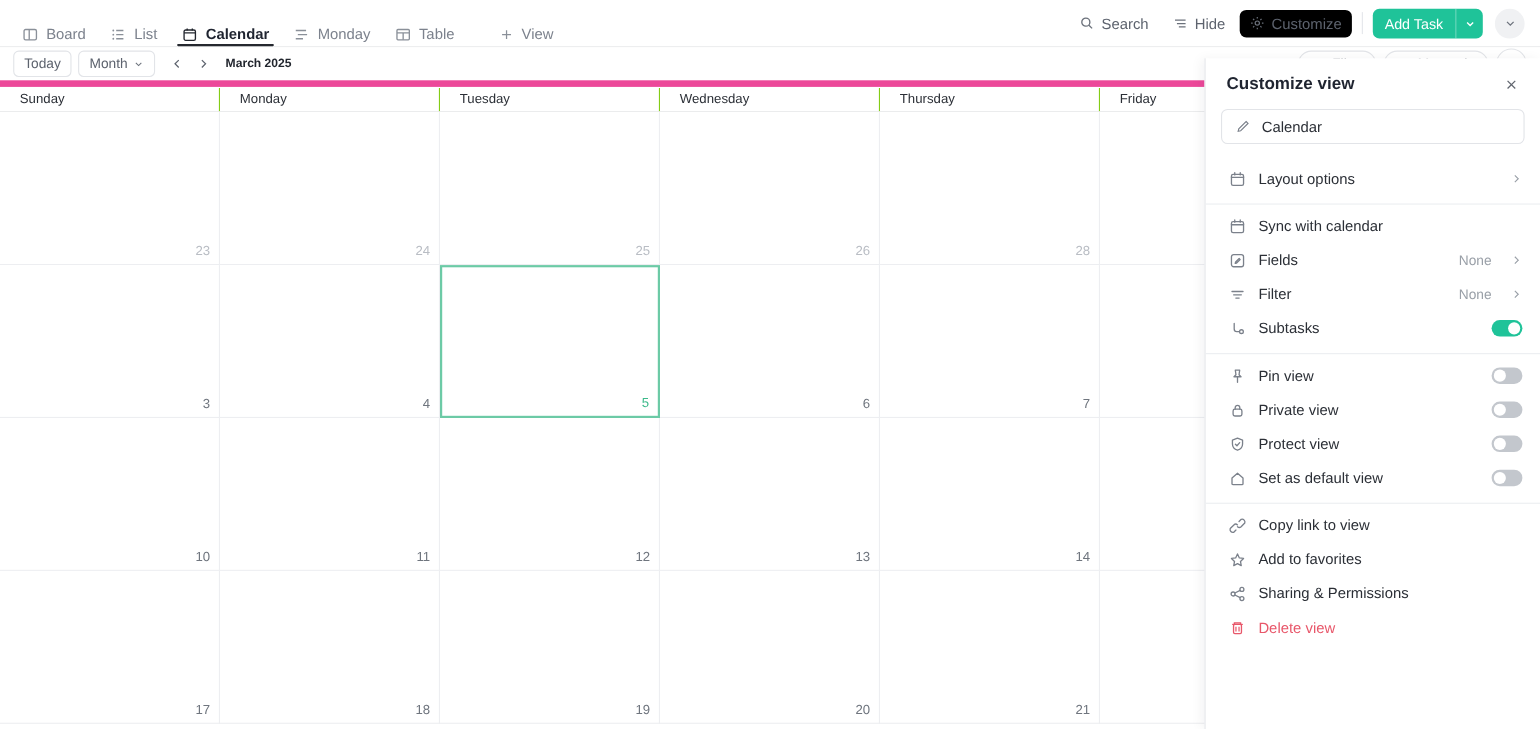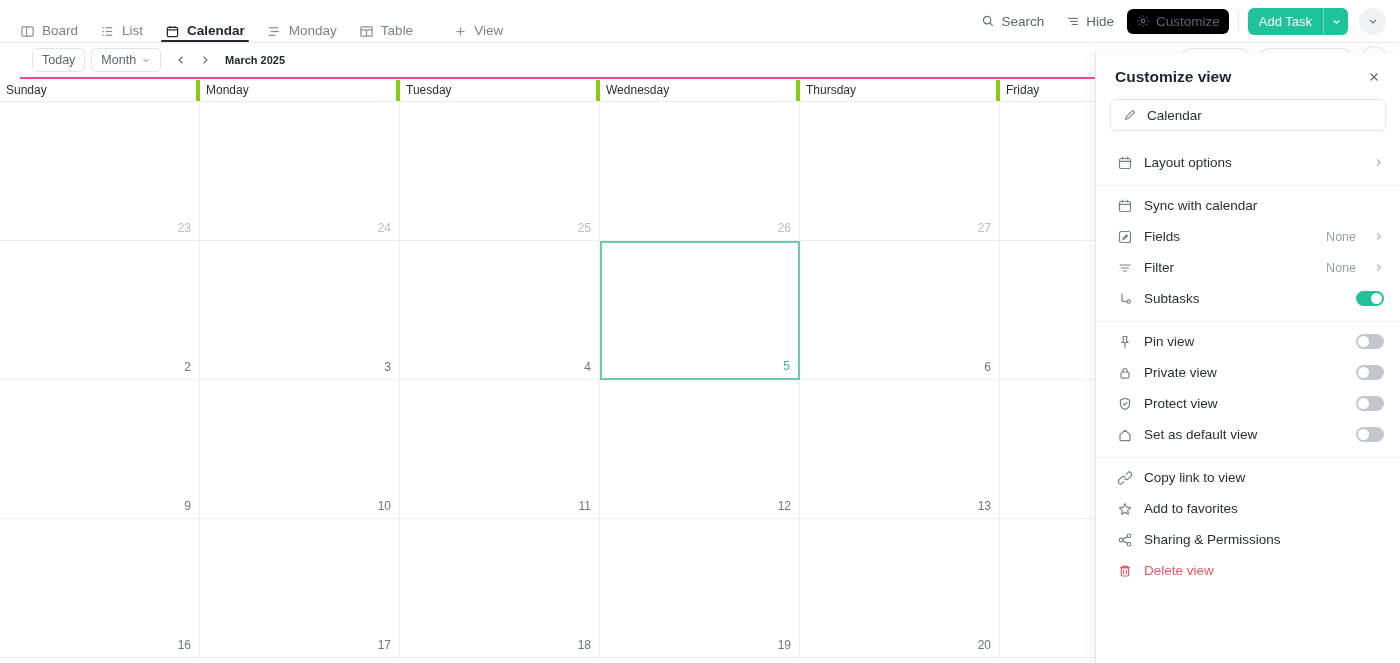--- a/index.html
+++ b/index.html
@@ -66,21 +66,21 @@
   .round-btn {
     width: 27px; height: 27px; border-radius: 50%;
     background: #f0f1f3; display: flex; align-items: center;
     justify-content: center; color: #6b717b; cursor: pointer;
     margin-left: 7px;
   }
 
   
   .toolbar {
     height: 36px; display: flex; align-items: center;
-    padding: 0 12px; border-bottom: 2px solid #ec4899; background: #fff; margin-left: 20px;
+    padding: 0 12px; border-bottom: 6px solid #ec4899; background: #fff;
   }
   .pill {
     border: 1px solid #e2e4e8; border-radius: 5px;
     font-size: 12.5px; color: #5d636e; padding: 4px 9px;
     display: flex; align-items: center; gap: 5px; cursor: pointer;
     background: #fff; white-space: nowrap;
   }
   .pill + .pill { margin-left: 6px; }
   .navbtn {
     width: 24px; height: 24px; display: flex; align-items: center;
@@ -100,22 +100,22 @@
   }
   .rpill.circle { width: 28px; height: 28px; padding: 0; border-radius: 50%; justify-content: center; }
 
   
   .cal { position: absolute; top: 80px; left: 0; right: 0; bottom: 0; background: #fff; }
   .dayhead {
     display: grid; grid-template-columns: repeat(7, 1fr);
     height: 22px; border-bottom: 1px solid #e9eaec;
   }
   .dayhead div {
-    font-size: 12px; color: #2b2f36; padding: 3px 0 0 6px;
-    border-right: 4px solid #84cc16;
+    font-size: 12px; color: #2b2f36; padding: 3px 0 0 18px;
+    border-right: 1px solid #84cc16;
   }
   .grid {
     display: grid; grid-template-columns: repeat(7, 1fr);
     grid-auto-rows: 139px;
   }
   .cell {
     border-right: 1px solid #edeef1; border-bottom: 1px solid #edeef1;
     position: relative; background: #fff;
   }
   .cell .num {
@@ -386,23 +386,20 @@
         <div class="cell muted">
           <div class="num">24</div>
         </div>
         <div class="cell muted">
           <div class="num">25</div>
         </div>
         <div class="cell muted">
           <div class="num">26</div>
         </div>
         <div class="cell muted">
-          <div class="num">27</div>
-        </div>
-        <div class="cell muted">
           <div class="num">28</div>
         </div>
         <div class="cell">
           <div class="num">1</div>
         </div>
         <div class="cell">
           <div class="num">2</div>
         </div>
         <div class="cell">
           <div class="num">3</div>

